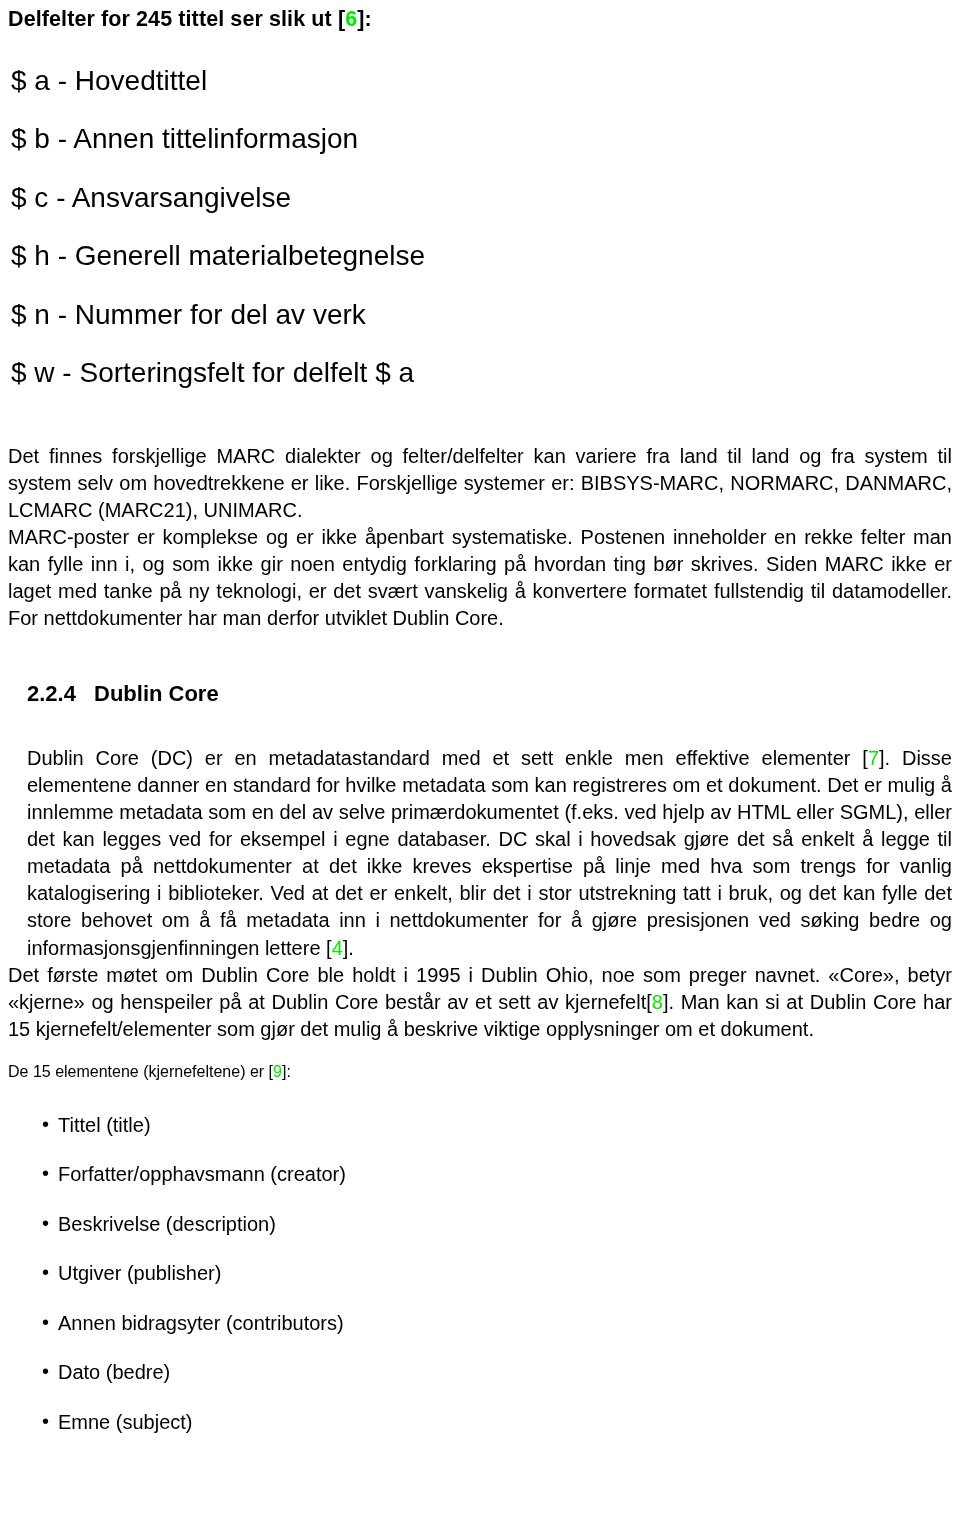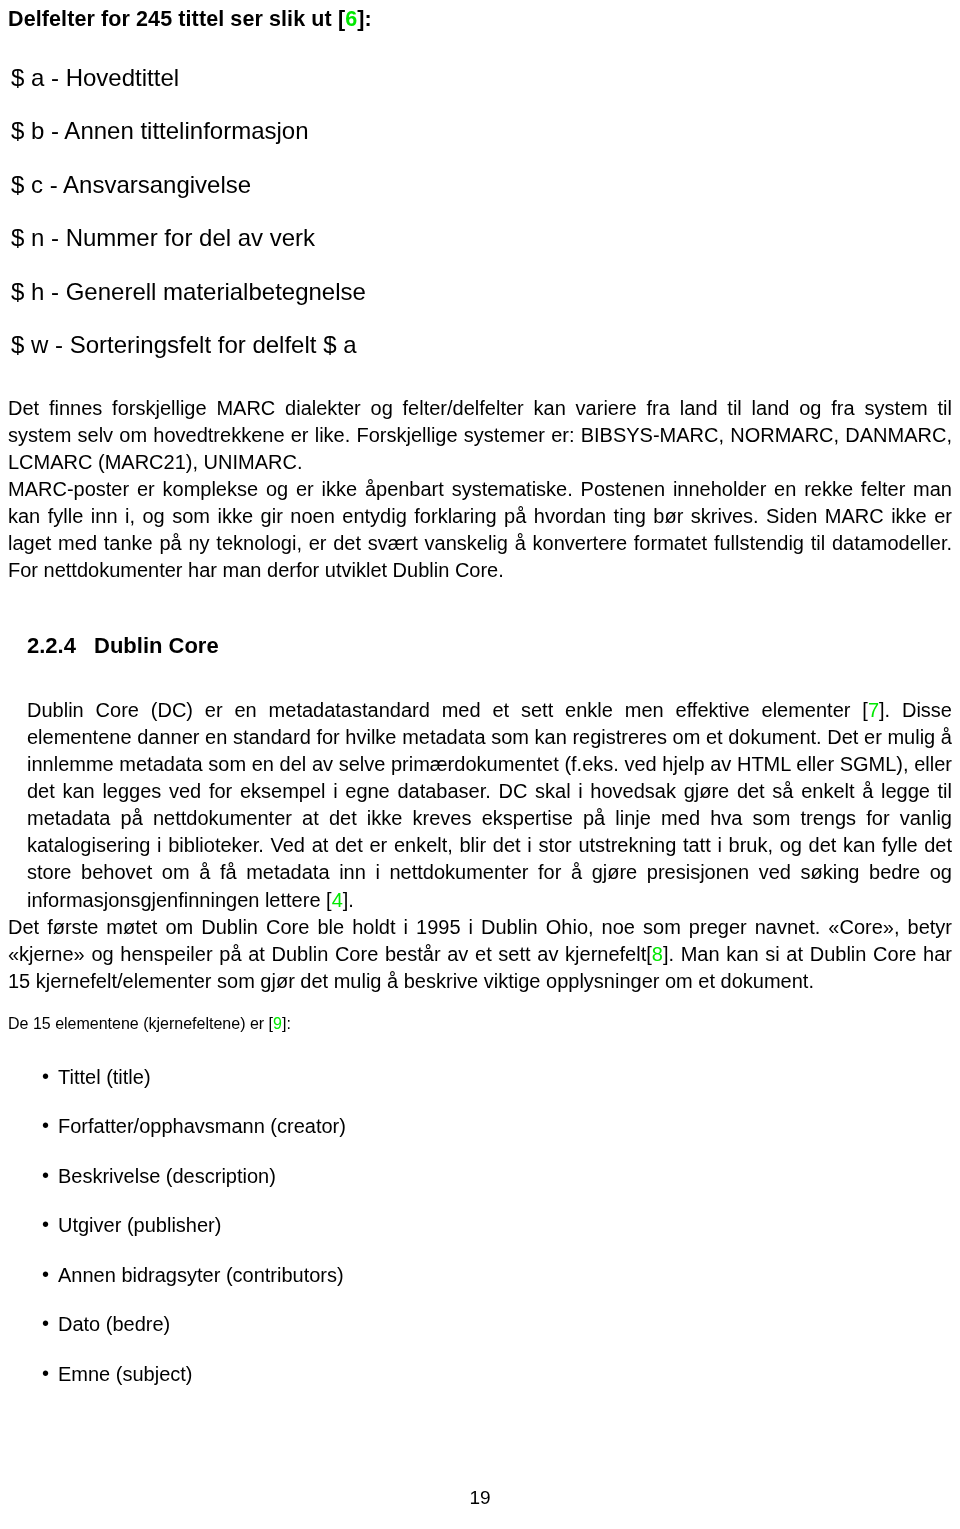--- a/index.html
+++ b/index.html
@@ -37,38 +37,38 @@
     line-height: 1.25;
     margin: 0 0 30px 0;
   }
 
   .subfield-list {
     margin: 0 0 0 0;
     padding: 0;
     list-style: none;
   }
   .subfield-list li {
-    font-size: 24px;
+    font-size: 28px;
     line-height: 1.25;
     margin: 0 0 0 3px;
     padding: 0 0 23.5px 0;
     white-space: nowrap;
   }
 
   .body-para {
     font-size: 20px;
     line-height: 1.355;
     text-align: justify;
     text-justify: inter-word;
     margin: 0;
     padding: 0;
     -webkit-hyphens: none;
     hyphens: none;
   }
-  .body-para.gap-top-1 { margin-top: 11px; }
+  .body-para.gap-top-1 { margin-top: 29px; }
   .body-para.gap-top-2 { }
   .body-para.gap-top-3 { margin-top: 17px; margin-left: 19px; }
 
   .section-heading {
     font-size: 22px;
     font-weight: bold;
     margin: 48px 0 0 0;
     padding: 0;
     line-height: 1.2;
   }
@@ -125,22 +125,22 @@
 
 <div class="page">
   <div class="content">
 
     <h1 class="lead-heading"><span>Delfelter for 245 tittel ser slik ut [</span><span class="ref">6</span><span>]:</span></h1>
 
     <ul class="subfield-list">
       <li>$ a - Hovedtittel</li>
       <li>$ b - Annen tittelinformasjon</li>
       <li>$ c - Ansvarsangivelse</li>
+      <li>$ h - Generell materialbetegnelse</li>
       <li>$ n - Nummer for del av verk</li>
-      <li>$ h - Generell materialbetegnelse</li>
       <li>$ w - Sorteringsfelt for delfelt $ a</li>
     </ul>
 
     <p class="body-para gap-top-1">Det finnes forskjellige MARC dialekter og felter/delfelter kan variere fra land til land og fra system til system selv om hovedtrekkene er like. Forskjellige systemer er: BIBSYS-MARC, NORMARC, DANMARC, LCMARC (MARC21), UNIMARC.</p>
 
     <p class="body-para gap-top-2">MARC-poster er komplekse og er ikke åpenbart systematiske. Postenen inneholder en rekke felter man kan fylle inn i, og som ikke gir noen entydig forklaring på hvordan ting bør skrives. Siden MARC ikke er laget med tanke på ny teknologi, er det svært vanskelig å konvertere formatet fullstendig til datamodeller. For nettdokumenter har man derfor utviklet Dublin Core.</p>
 
     <h2 class="section-heading"><span class="num">2.2.4</span><span>Dublin Core</span></h2>
 
     <p class="body-para gap-top-3" style="margin-top:38px;"><span>Dublin Core (DC) er en metadatastandard med et sett enkle men effektive elementer [</span><span class="ref">7</span><span>]. Disse elementene danner en standard for hvilke metadata som kan registreres om et dokument. Det er mulig å innlemme metadata som en del av selve primærdokumentet (f.eks. ved hjelp av HTML eller SGML), eller det kan legges ved for eksempel i egne databaser. DC skal i hovedsak gjøre det så enkelt å legge til metadata på nettdokumenter at det ikke kreves ekspertise på linje med hva som trengs for vanlig katalogisering i biblioteker. Ved at det er enkelt, blir det i stor utstrekning tatt i bruk, og det kan fylle det store behovet om å få metadata inn i nettdokumenter for å gjøre presisjonen ved søking bedre og informasjonsgjenfinningen lettere [</span><span class="ref">4</span><span>].</span></p>
@@ -154,14 +154,13 @@
       <li><span class="bullet">•</span><span>Forfatter/opphavsmann (creator)</span></li>
       <li><span class="bullet">•</span><span>Beskrivelse (description)</span></li>
       <li><span class="bullet">•</span><span>Utgiver (publisher)</span></li>
       <li><span class="bullet">•</span><span>Annen bidragsyter (contributors)</span></li>
       <li><span class="bullet">•</span><span>Dato (bedre)</span></li>
       <li><span class="bullet">•</span><span>Emne (subject)</span></li>
     </ul>
 
   </div>
 
-  <div class="page-number">19</div>
 </div>
 
 </body></html>

